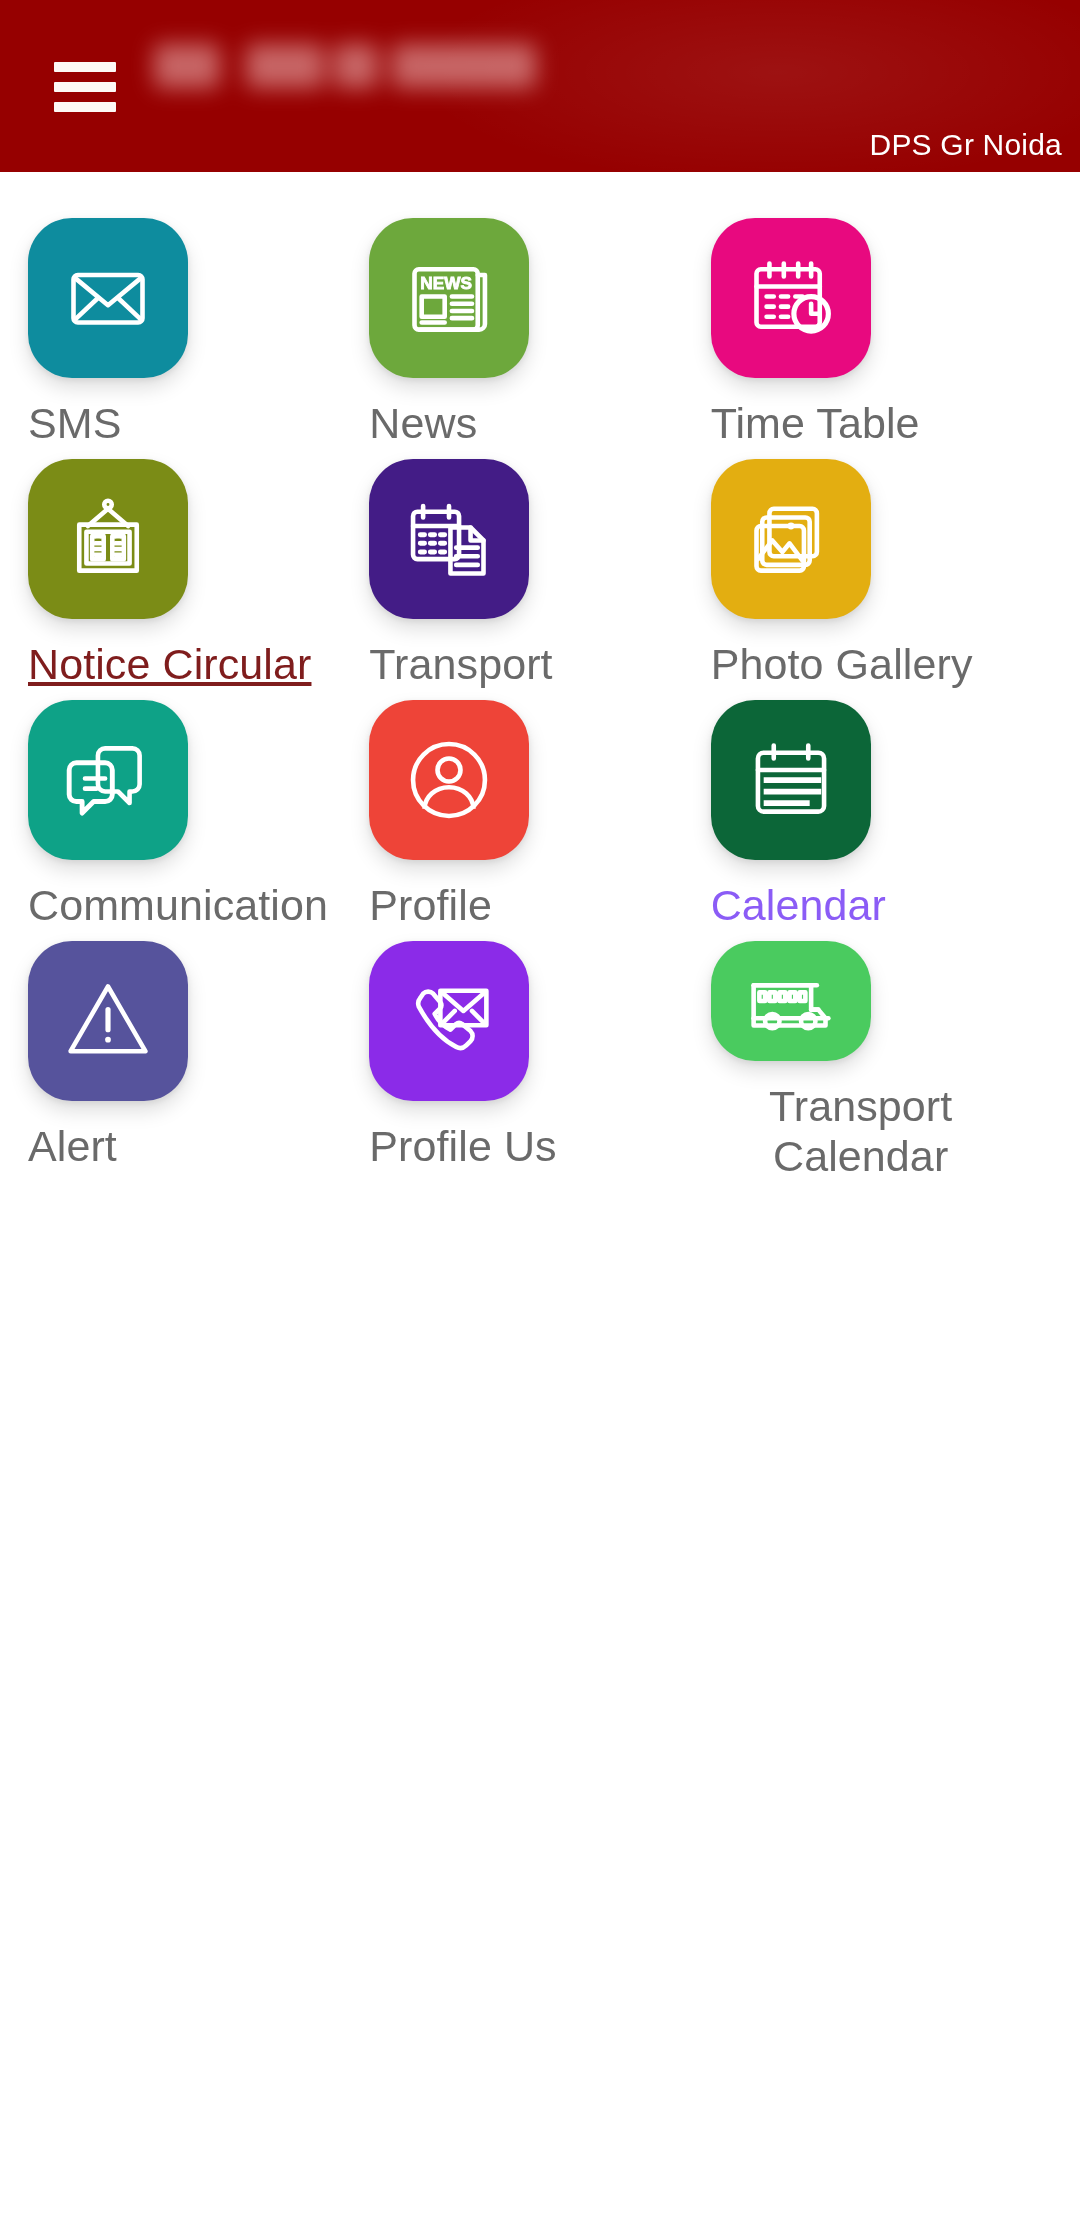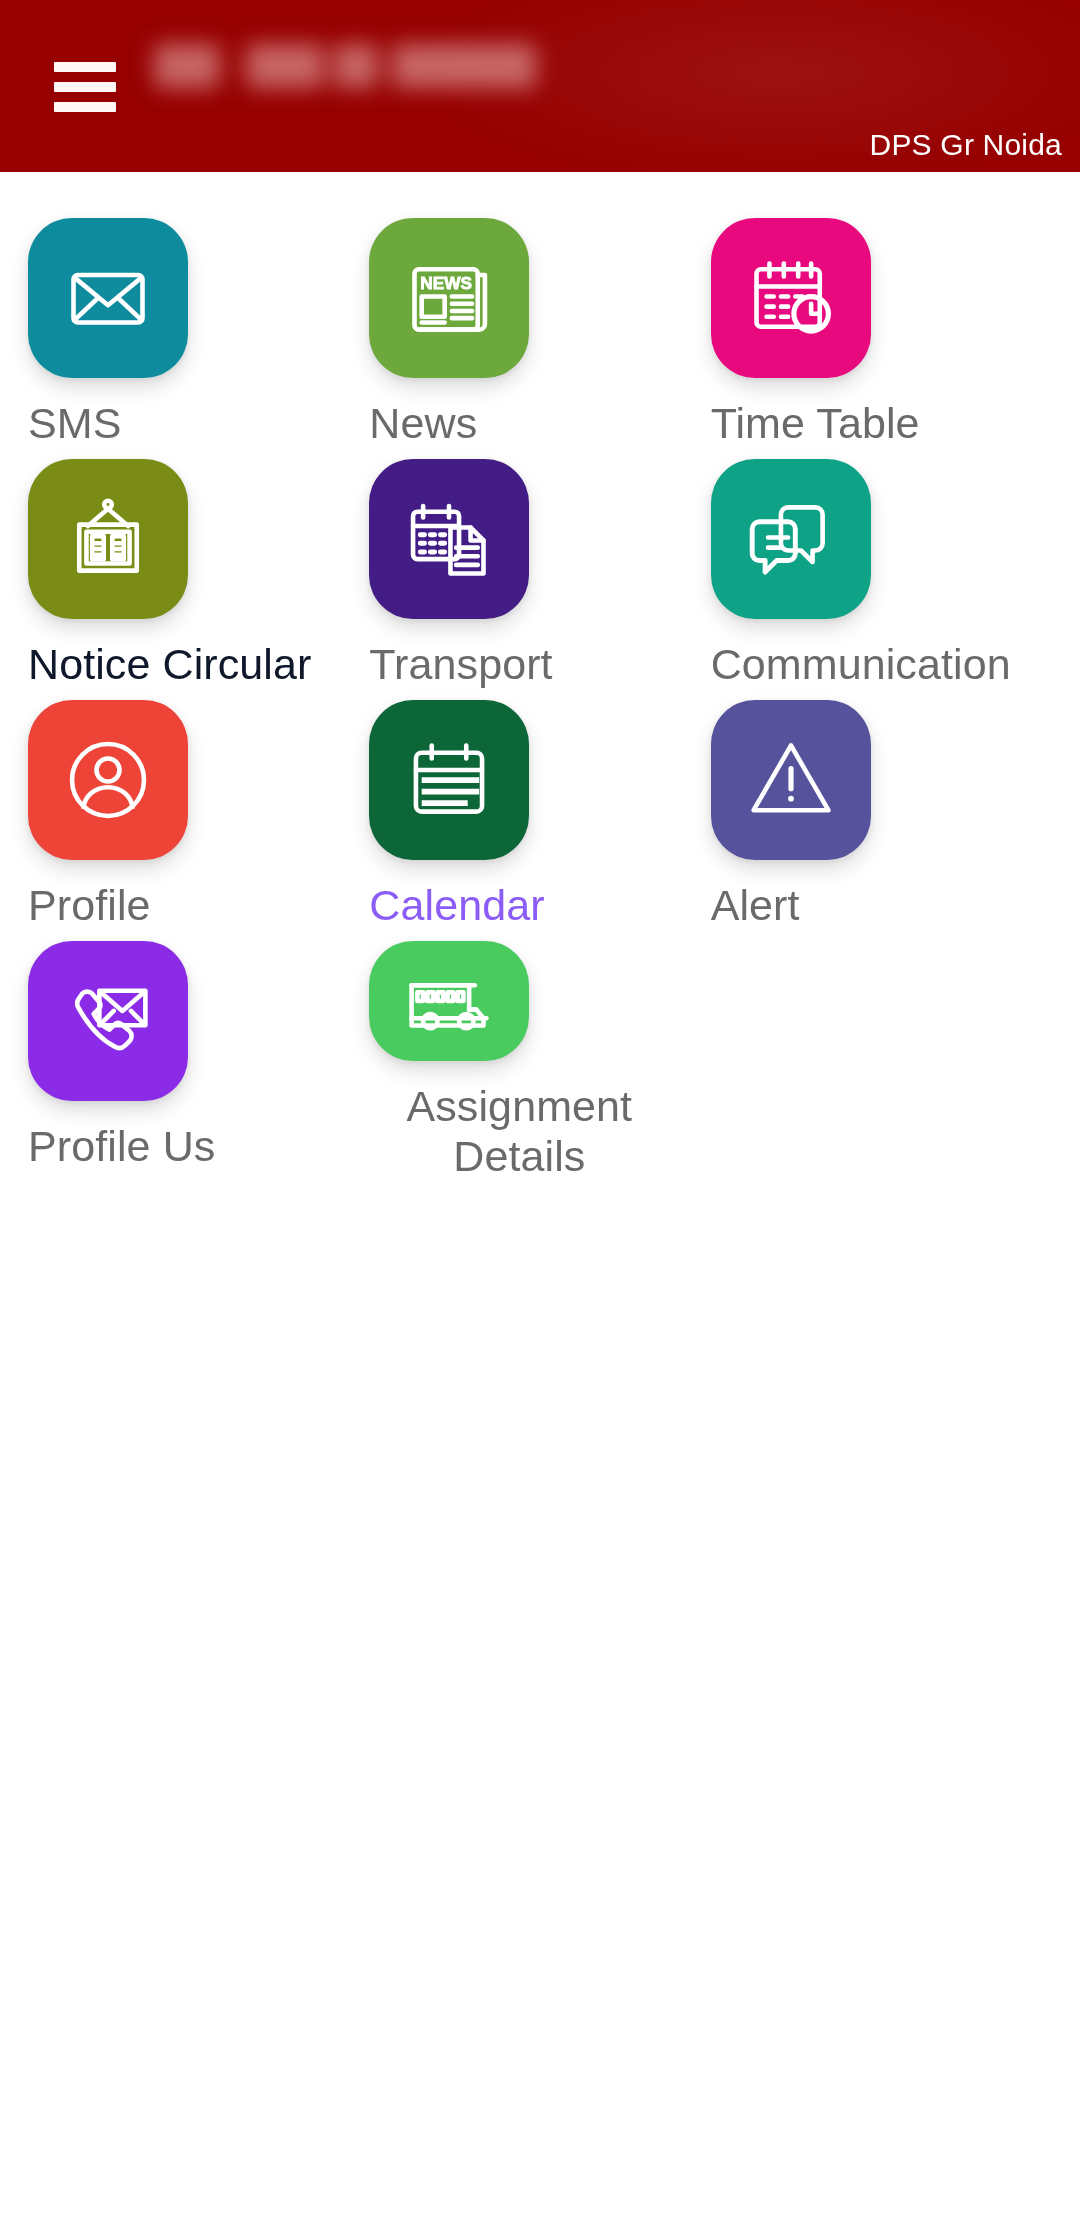--- a/index.html
+++ b/index.html
@@ -192,37 +192,49 @@
       <rect x="12" y="22" width="40" height="32" fill="none" stroke="#ffffff" stroke-width="3.2" stroke-linecap="round" stroke-linejoin="round"></rect>
       <rect x="17" y="27" width="30" height="22" fill="none" stroke="#ffffff" stroke-width="3.2" stroke-linecap="round" stroke-linejoin="round"></rect>
       <rect x="21" y="30" width="8" height="16" fill="none" stroke="#ffffff" stroke-width="3.2" stroke-linecap="round" stroke-linejoin="round"></rect>
       <path d="M23 30 v-2 h4 v2" fill="none" stroke="#ffffff" stroke-width="3.2" stroke-linecap="round" stroke-linejoin="round"></path>
       <path d="M23 35 h4 M23 39 h4 M23 43 h4" fill="none" stroke="#ffffff" stroke-width="3.2" stroke-linecap="round" stroke-linejoin="round"></path>
       <rect x="35" y="30" width="8" height="16" fill="none" stroke="#ffffff" stroke-width="3.2" stroke-linecap="round" stroke-linejoin="round"></rect>
       <path d="M37 30 v-2 h4 v2" fill="none" stroke="#ffffff" stroke-width="3.2" stroke-linecap="round" stroke-linejoin="round"></path>
       <path d="M37 35 h4 M37 39 h4 M37 43 h4" fill="none" stroke="#ffffff" stroke-width="3.2" stroke-linecap="round" stroke-linejoin="round"></path>
     </svg>
         </div>
-        <div class="tile-label" style="color: #0f172a;">Notice Circular</div>
+        <div class="tile-label" style="color: #7f1d1d; text-decoration: underline;">Notice Circular</div>
       </div>
       <div class="tile">
         <div class="tile-icon" style="background: rgb(67, 28, 134);">
           <svg width="92" height="92" viewBox="0 0 64 64">
       <rect x="7" y="13" width="32" height="33" rx="3" fill="none" stroke="#ffffff" stroke-width="3.2" stroke-linecap="round" stroke-linejoin="round"></rect>
       <path d="M7 23 h32" fill="none" stroke="#ffffff" stroke-width="3.2" stroke-linecap="round" stroke-linejoin="round"></path>
       <path d="M14 9 v8 M32 9 v8" fill="none" stroke="#ffffff" stroke-width="3.2" stroke-linecap="round" stroke-linejoin="round"></path>
       <path d="M12 29 h3 M19 29 h3 M26 29 h3 M12 35 h3 M19 35 h3 M26 35 h3 M12 41 h3 M19 41 h3 M26 41 h3" stroke="#ffffff" stroke-width="3.4" stroke-linecap="round"></path>
       <path d="M33 24 h14 l9 9 v23 H33 Z" fill="none" stroke="#ffffff" stroke-width="3.2" stroke-linecap="round" stroke-linejoin="round"></path>
       <path d="M47 24 v9 h9" fill="none" stroke="#ffffff" stroke-width="3.2" stroke-linecap="round" stroke-linejoin="round"></path>
       <path d="M37 38 h15 M37 44 h15 M37 50 h15" fill="none" stroke="#ffffff" stroke-width="3.2" stroke-linecap="round" stroke-linejoin="round"></path>
     </svg>
         </div>
         <div class="tile-label" style="color: rgb(106, 106, 106);">Transport</div>
       </div>
       <div class="tile">
+        <div class="tile-icon" style="background: rgb(227, 174, 17);">
+          <svg width="92" height="92" viewBox="0 0 64 64">
+      <rect x="17" y="11" width="33" height="33" rx="3" fill="none" stroke="#ffffff" stroke-width="3.2" stroke-linecap="round" stroke-linejoin="round"></rect>
+      <rect x="12" y="17" width="33" height="33" rx="3" fill="none" stroke="#ffffff" stroke-width="3.2" stroke-linecap="round" stroke-linejoin="round"></rect>
+      <rect x="8" y="23" width="33" height="31" rx="3" fill="none" stroke="#ffffff" stroke-width="3.2" stroke-linecap="round" stroke-linejoin="round"></rect>
+      <circle cx="32" cy="23" r="2.4" fill="#ffffff" stroke="none"></circle>
+      <path d="M9 46 L19 33 L26 41 L31 35 L40 47" fill="none" stroke="#ffffff" stroke-width="3.2" stroke-linecap="round" stroke-linejoin="round"></path>
+    </svg>
+        </div>
+        <div class="tile-label" style="color: rgb(106, 106, 106);">Photo Gallery</div>
+      </div>
+      <div class="tile">
         <div class="tile-icon" style="background: rgb(14, 162, 135);">
           <svg width="92" height="92" viewBox="0 0 64 64">
       <path d="M30 10 h19 a5 5 0 0 1 5 5 v20 a5 5 0 0 1 -5 5 h-2 v8 l-8 -8 h-9 a5 5 0 0 1 -5 -5 V15 a5 5 0 0 1 5 -5 Z" fill="none" stroke="#ffffff" stroke-width="3.2" stroke-linecap="round" stroke-linejoin="round"></path>
       <path d="M15 20 h15 a5 5 0 0 1 5 5 v17 a5 5 0 0 1 -5 5 h-8 l-8 8 v-8 h-4 a5 5 0 0 1 -5 -5 V25 a5 5 0 0 1 5 -5 Z" fill="none" stroke="#ffffff" stroke-width="3.4" stroke-linejoin="round"></path>
       <path d="M16 31 h14 M16 38 h8" fill="none" stroke="#ffffff" stroke-width="3.2" stroke-linecap="round" stroke-linejoin="round"></path>
     </svg>
         </div>
         <div class="tile-label" style="color: rgb(106, 106, 106);">Communication</div>
       </div>
       <div class="tile">
@@ -274,17 +286,17 @@
           <svg width="92" height="92" viewBox="0 0 64 64">
       <path d="M6 21 h40 v17 h5 l5 6 v5 H6 Z" fill="none" stroke="#ffffff" stroke-width="3.2" stroke-linecap="round" stroke-linejoin="round"></path>
       <path d="M6 21 h44" fill="none" stroke="#ffffff" stroke-width="3.2" stroke-linecap="round" stroke-linejoin="round"></path>
       <path d="M10 26 h4 v6 h-4 Z M17 26 h4 v6 h-4 Z M24 26 h4 v6 h-4 Z M31 26 h4 v6 h-4 Z M38 26 h4 v6 h-4 Z" fill="none" stroke="#ffffff" stroke-width="3.2" stroke-linecap="round" stroke-linejoin="round"></path>
       <path d="M6 44 h52" fill="none" stroke="#ffffff" stroke-width="3.2" stroke-linecap="round" stroke-linejoin="round"></path>
       <circle cx="19" cy="46" r="5" fill="none" stroke="#ffffff" stroke-width="3.2"></circle>
       <circle cx="44" cy="46" r="5" fill="none" stroke="#ffffff" stroke-width="3.2"></circle>
       <path d="M46 38 h5" fill="none" stroke="#ffffff" stroke-width="3.2" stroke-linecap="round" stroke-linejoin="round"></path>
     </svg>
         </div>
-        <div class="tile-label" style="color: rgb(106, 106, 106);">Assignment Details</div>
+        <div class="tile-label" style="color: rgb(106, 106, 106);">Transport Calendar</div>
       </div>
     </div>
 
 </div>
 
 </body></html>

